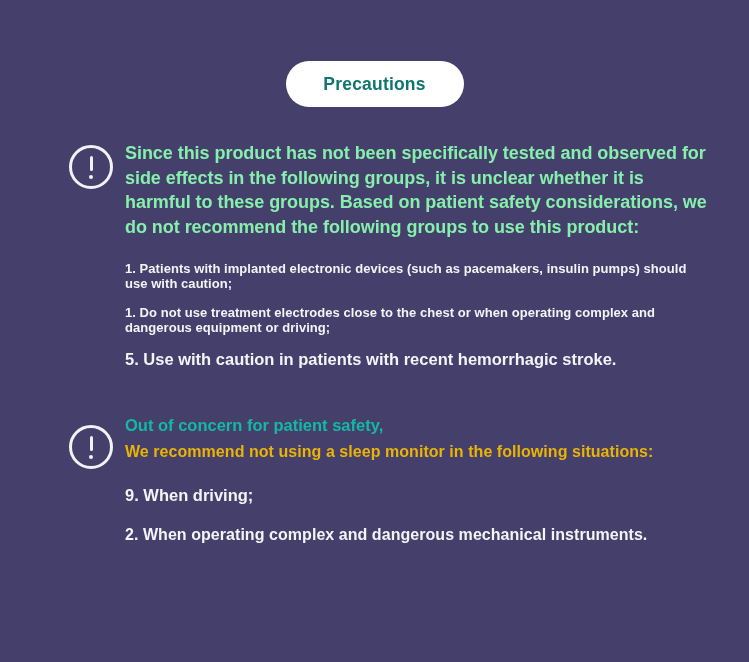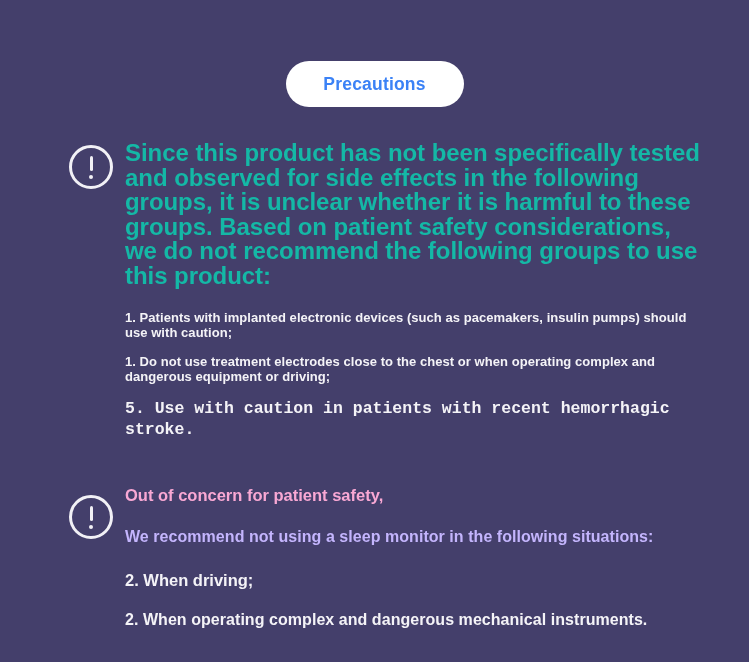--- a/index.html
+++ b/index.html
@@ -37,21 +37,21 @@
     height: 46px;
     background: #ffffff;
     border-radius: 999px;
     display: flex;
     align-items: center;
     justify-content: center;
     padding: 0 26px;
     box-sizing: border-box;
   }
   .badge-label {
-    color: #3b82f6;
+    color: #0f766e;
     font-size: 17.5px;
     font-weight: bold;
     letter-spacing: 0.2px;
     white-space: nowrap;
   }
 
   
   .content {
     position: absolute;
     top: 141px;
@@ -94,43 +94,43 @@
     width: 4px;
     height: 4px;
     margin-left: -2px;
     background: #f2f1f6;
     border-radius: 50%;
   }
   .icon-sec1 { top: 4px; }
   .icon-sec2 { top: 11px; }
 
   .lead {
-    color: #14b8a6;
-    font-size: 24px;
+    color: #86efac;
+    font-size: 18px;
     line-height: 24.5px;
     font-weight: bold;
     margin: 0;
     letter-spacing: -0.05px;
   }
 
   .sub-lead {
-    color: #c4b5fd;
+    color: #eab308;
     font-size: 16px;
     line-height: 22px;
     font-weight: bold;
     margin: 0;
     letter-spacing: 0.05px;
   }
 
   .sec2-title {
-    color: #f9a8d4;
+    color: #14b8a6;
     font-size: 16.5px;
     line-height: 22px;
     font-weight: bold;
-    margin: 0 0 20px 0;
+    margin: 0 0 5px 0;
   }
 
   
   .list {
     list-style: none;
     margin: 0;
     padding: 0;
   }
   .list li {
     color: #f4f3f7;
@@ -138,21 +138,21 @@
     margin: 0;
   }
 
   
   .sz-sm  { font-size: 13px; line-height: 15px; letter-spacing: 0.05px; }
   .sz-md  { font-size: 16px; line-height: 18px; letter-spacing: 0.05px; }
   .sz-lg  { font-size: 16.5px; line-height: 21px; }
 
   
   #list-1 li { margin-bottom: 14px; }
-  #list-1 li.item-5 { margin-top: 8px; margin-bottom: 0; font-family: Liberation Mono, monospace; }
+  #list-1 li.item-5 { margin-top: 8px; margin-bottom: 0; }
   #list-1 { margin-top: 22px; }
 
   #list-2 { margin-top: 0; }
   #list-2 li { margin-bottom: 18px; }
   #list-2 li.item-1 { margin-bottom: 20px; }
 
   .section-2 { margin-top: 44px; }
   .sec2-head { margin-bottom: 0; }
   .sec2-list-wrap { margin-top: 22px; }
 </style>
@@ -184,21 +184,21 @@
     <div class="section section-2">
       <span class="icon-warning icon-sec2"></span>
 
       <div class="sec2-head">
         <p class="sec2-title">Out of concern for patient safety,</p>
         <p class="sub-lead">We recommend not using a sleep monitor in the following situations:</p>
       </div>
 
       <div class="sec2-list-wrap">
         <ul class="list" id="list-2">
-          <li class="sz-lg item-1">2. When driving;</li>
+          <li class="sz-lg item-1">9. When driving;</li>
           <li class="sz-md item-2">2. When operating complex and dangerous mechanical instruments.</li>
 
         </ul>
       </div>
     </div>
 
   </div>
 </div>
 
 </body></html>

